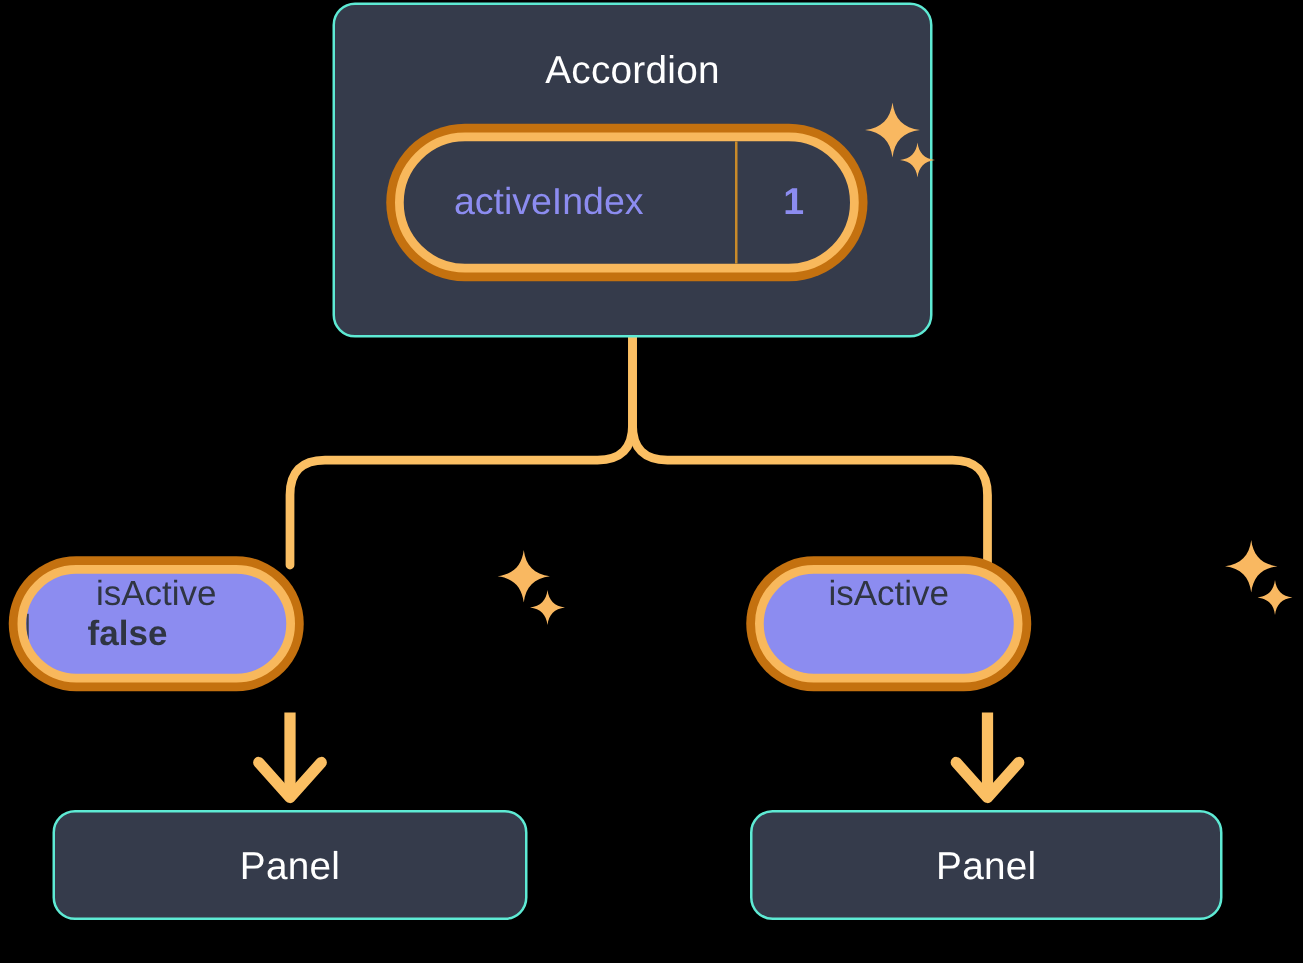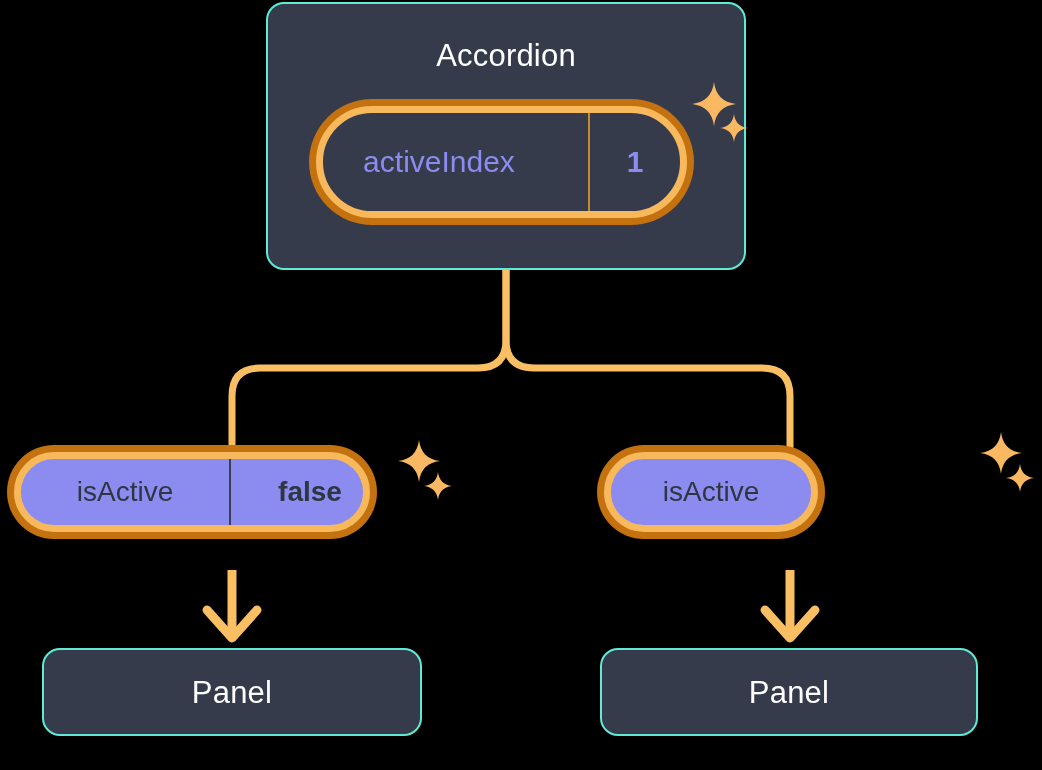--- a/index.html
+++ b/index.html
@@ -110,21 +110,21 @@
     left: 316px;
     top: 106px;
   }
   #pill-activeindex .pill { height: 112px; font-size: 30px; }
   #pill-activeindex .pill-key { width: 232px; }
   #pill-activeindex .pill-val { width: 92px; }
 
   
   #pill-isactive-left  { left: 14px;  top: 452px; }
   #pill-isactive-right { left: 604px; top: 452px; }
-  .pill-isactive .pill { height: 80px; font-size: 28px; }
+  .pill-isactive .pill { height: 94px; font-size: 28px; flex-direction: column; }
   #pill-isactive-left  .pill-key { width: 208px; }
   #pill-isactive-left  .pill-val { width: 134px; padding-left: 26px; }
   #pill-isactive-right .pill-key { width: 200px; }
   #pill-isactive-right .pill-val { width: 138px; }
 
   
   .sparkle-group {
     position: absolute;
     pointer-events: none;
   }

